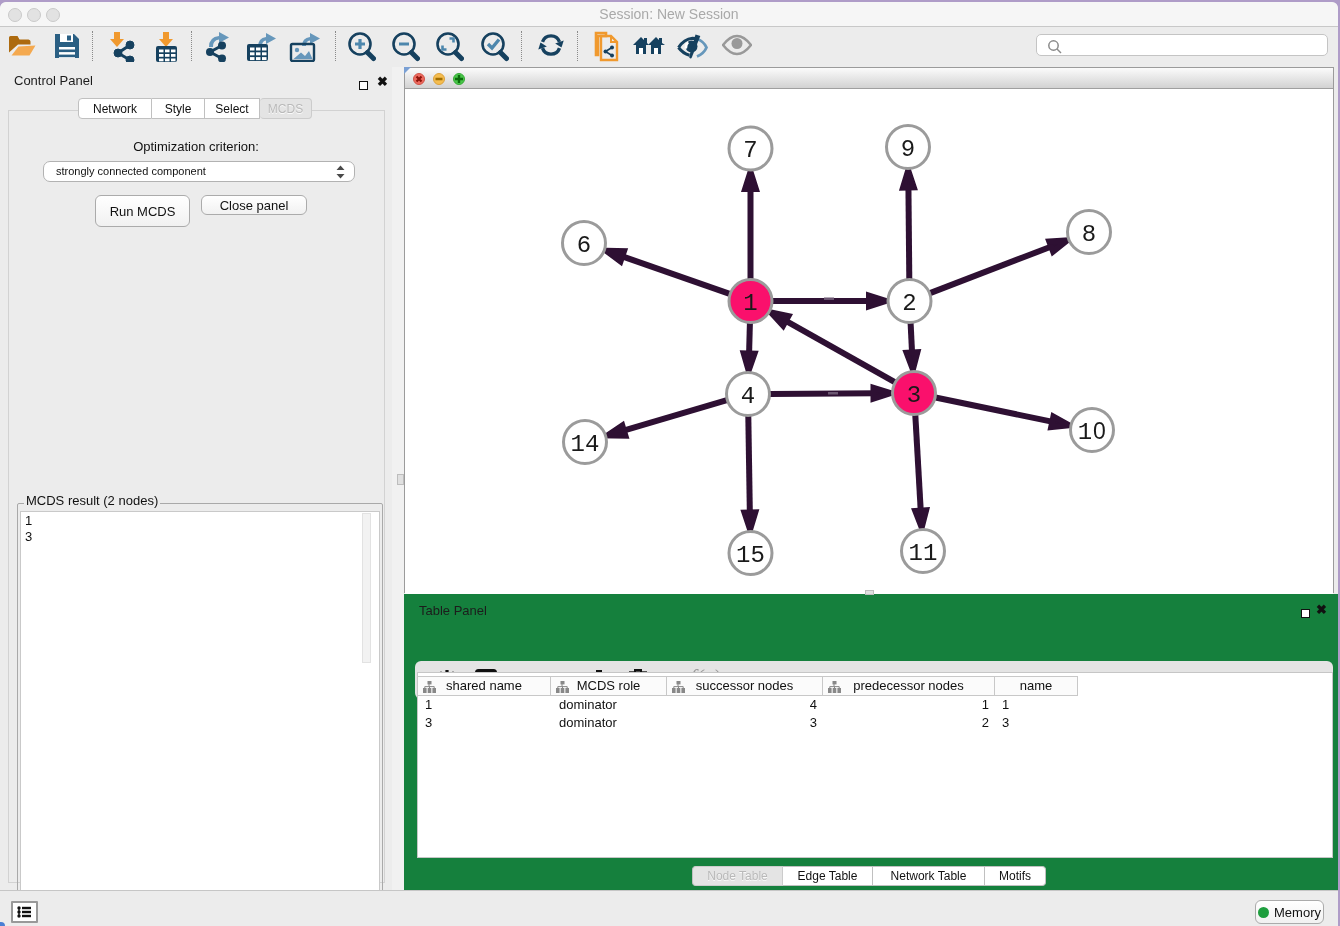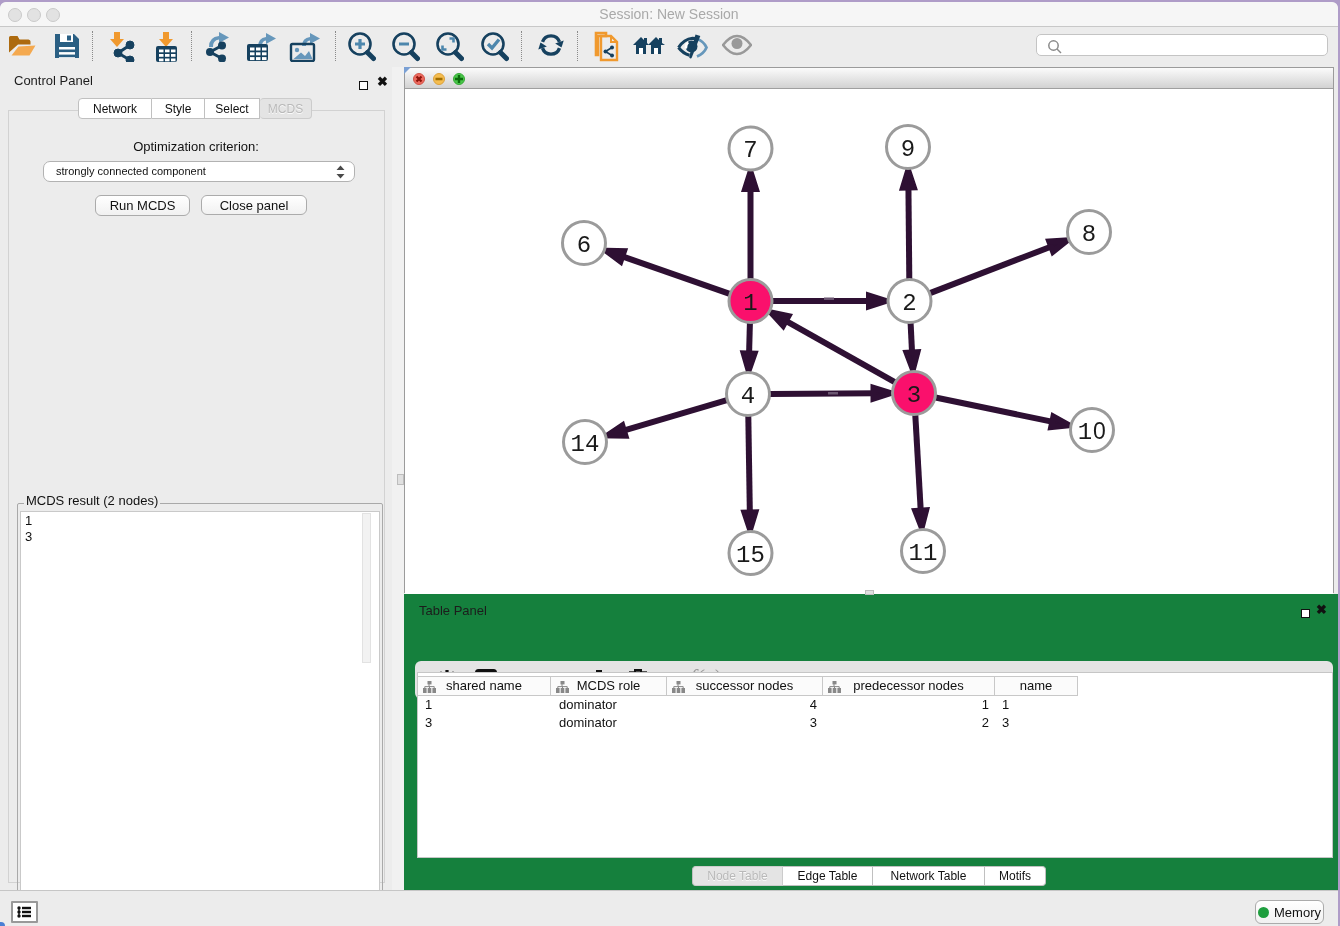--- a/index.html
+++ b/index.html
@@ -223,21 +223,21 @@
       <div class="seg" style="width:53px">Style</div>
       <div class="seg" style="width:55px">Select</div>
       <div class="seg etched" style="width:52px;border-radius:4px">MCDS</div>
     </div>
     <div style="position:absolute;left:0;top:72px;width:392px;text-align:center;font-size:13px;color:#111">Optimization criterion:</div>
     <div class="combo">strongly connected component
       <svg style="position:absolute;right:8px;top:2px" width="11" height="16" viewBox="0 0 11 16">
         <path d="M1.5 6 L5.5 1.5 L9.5 6 Z M1.5 10 L5.5 14.5 L9.5 10 Z" fill="#4a4a4a"></path>
         </svg>
     </div>
-    <div class="btn" style="left:95px;top:128px;width:95px;height:21px">Run MCDS</div>
+    <div class="btn" style="left:95px;top:128px;width:95px;height:32px">Run MCDS</div>
     <div class="btn" style="left:201px;top:128px;width:106px;height:20px">Close panel</div>
     <div class="groupbox">
       <div class="grouplabel">MCDS result (2 nodes)</div>
       <div class="gtext">1<br>3<div class="gscroll"></div></div>
     </div>
   </div>
   <div style="position:absolute;left:392px;top:65px;width:12px;height:823px;background:#f1f1f1"></div>
   <div class="netwin">
     <div class="nettitle">
       <div class="mac" style="left:8px;background:#ee6a5f;border:1px solid #ce5347">

